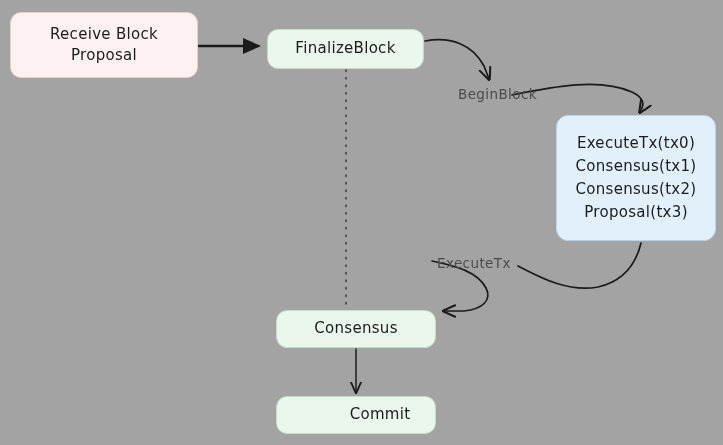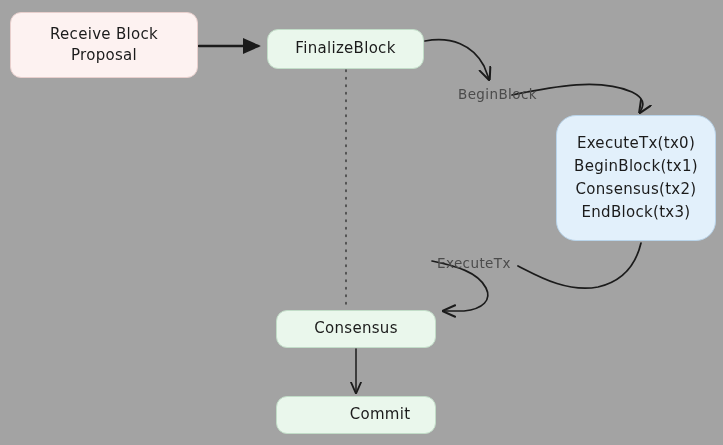--- a/index.html
+++ b/index.html
@@ -43,21 +43,21 @@
     background: #eaf7ec;
     border-color: #c2ddc8;
   }
   .node-pink {
     background: #fdf2f1;
     border-color: #e8cfcd;
   }
   .node-blue {
     background: #e2f0fb;
     border-color: #b9d4ea;
-    border-radius: 20px;
+    border-radius: 12px;
   }
   #node-receive-block-proposal {
     left: 10px;  top: 12px;  width: 188px; height: 66px;
   }
   #node-finalize-block {
     left: 267px; top: 29px;  width: 157px; height: 40px;
   }
   #node-execute-tx {
     left: 556px; top: 115px; width: 160px; height: 126px;
     flex-direction: column;
@@ -131,23 +131,23 @@
     <span>Receive Block
 Proposal</span>
   </div>
 
   <div class="node node-green" id="node-finalize-block">
     <span>FinalizeBlock</span>
   </div>
 
   <div class="node node-blue" id="node-execute-tx">
     <span class="tx-line">ExecuteTx(tx0)</span>
-    <span class="tx-line">BeginBlock(tx1)</span>
+    <span class="tx-line">Consensus(tx1)</span>
     <span class="tx-line">Consensus(tx2)</span>
-    <span class="tx-line">EndBlock(tx3)</span>
+    <span class="tx-line">Proposal(tx3)</span>
   </div>
 
   <div class="node node-green" id="node-consensus">
     <span>Consensus</span>
   </div>
 
   <div class="node node-green" id="node-commit">
     <span>Commit</span>
   </div>
 

